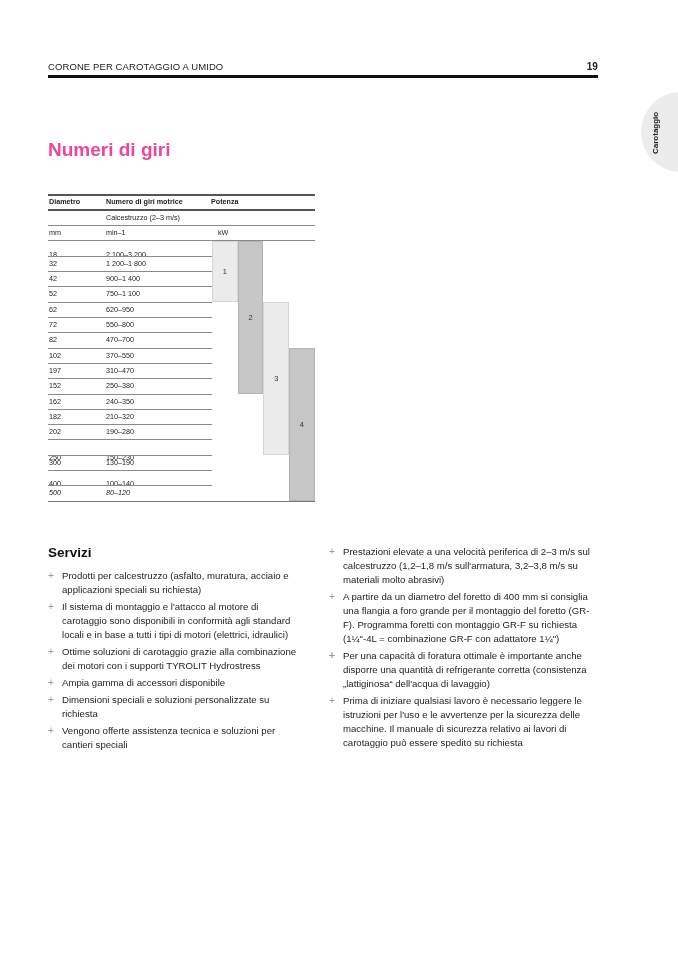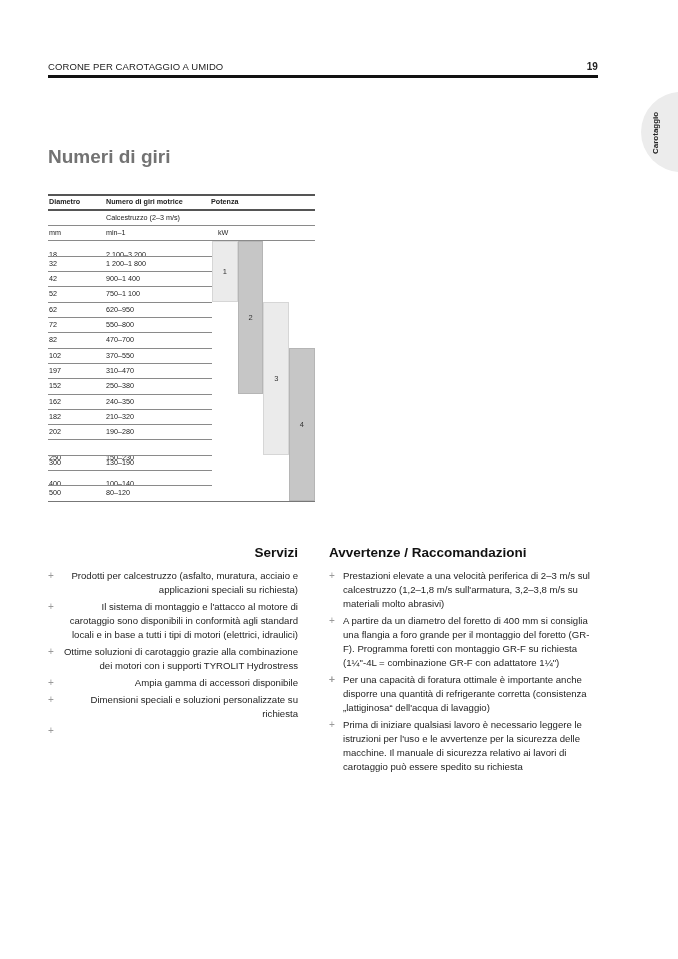--- a/index.html
+++ b/index.html
@@ -16,42 +16,42 @@
   .tab-marker {
     position: absolute; left: 641px; top: 92px; width: 80px; height: 80px; border-radius: 50%;
     background: #ececec;
   }
   .tab-label {
     position: absolute; left: 651px; top: 108px; width: 20px; height: 50px;
     font-size: 8px; font-weight: bold; color: #222;
     writing-mode: vertical-rl; transform: rotate(180deg); text-align: center;
   }
   .page-title {
-    position: absolute; left: 48px; top: 146px; font-size: 19px; font-weight: bold; margin: 0; color: #737373;
+    position: absolute; left: 48px; top: 139px; font-size: 19px; font-weight: bold; margin: 0; color: #ec4899;
   }
   
   .rpm-table { position: absolute; left: 48px; top: 194px; width: 267px; }
   .rpm-table .top-rule { position: absolute; left: 0; top: 0; width: 267px; height: 1.5px; background: #555; }
   .trow { position: absolute; left: 0; height: 15.3px; font-size: 7.2px; line-height: 15.3px; color: #222; }
   .trow .c1 { position: absolute; left: 1px; }
   .trow .c2 { position: absolute; left: 58px; white-space: nowrap; }
   .trow .c3 { position: absolute; left: 163px; white-space: nowrap; }
   .trow.hdr { font-weight: bold; }
   .rule { position: absolute; left: 0; height: 1px; background: #8a8a8a; }
   .power-bar { position: absolute; box-sizing: border-box; font-size: 7.5px; color: #333; display: flex; align-items: center; justify-content: center; }
   .power-bar.light { background: #ebebeb; border: 1px solid #d6d6d6; }
   .power-bar.dark { background: #c6c6c6; border: 1px solid #b5b5b5; }
   .bottom-rule { position: absolute; height: 1.5px; background: #777; }
   
   .section { position: absolute; top: 545px; }
   .section h2 { margin: 0 0 9px 0; font-size: 13.5px; font-weight: bold; color: #111; }
   .section ul { list-style: none; margin: 0; padding: 0; }
   .section li { position: relative; padding-left: 14px; font-size: 9.6px; line-height: 14px; color: #1e1e1e; margin-bottom: 3px; }
   .section li .plus { position: absolute; left: 0; top: 0; color: #999; font-size: 10px; }
-  #servizi { left: 48px; width: 250px; text-align: right; }
+  #servizi { left: 48px; width: 250px; }
   #avvertenze { left: 329px; width: 270px; }
 </style>
 </head>
 <body>
 
 <div class="running-head">
   <span>CORONE PER CAROTAGGIO A UMIDO</span>
   <span class="page-num">19</span>
 </div>
 <div class="head-rule"></div>
@@ -153,21 +153,21 @@
       <div class="trow" style="top: 260.7px; width: 164px;">
         <span class="c1">300</span>
         <span class="c2">130–190</span>
       </div>
       <div class="rule" style="top: 276px; width: 164px;"></div>
       <div class="trow" style="top: 282px; width: 164px; text-align: center;">
         <span class="c1">400</span>
         <span class="c2">100–140</span>
       </div>
       <div class="rule" style="top: 291.3px; width: 164px;"></div>
-      <div class="trow" style="top: 291.3px; width: 164px;">
+      <div class="trow" style="top: 291.3px; width: 164px; font-style: italic;">
         <span class="c1">500</span>
         <span class="c2">80–120</span>
       </div>
       <div class="bottom-rule" style="left: 0px; top: 306.6px; width: 267px;"></div>
     </div>
   <div id="bars-container">
       <div class="power-bar light" style="left: 164px; width: 25.7px; top: 46.5px; height: 61.2px;">
         <span>1</span>
       </div>
       <div class="power-bar dark" style="left: 189.7px; width: 25.7px; top: 46.5px; height: 153px;">
@@ -183,26 +183,25 @@
 </div>
 
 <div class="section" id="servizi">
   <h2>Servizi</h2>
   <ul id="servizi-list">
       <li><span class="plus">+</span><span>Prodotti per calcestruzzo (asfalto, muratura, acciaio e applicazioni speciali su richiesta)</span></li>
       <li><span class="plus">+</span><span>Il sistema di montaggio e l'attacco al motore di carotaggio sono disponibili in conformità agli standard locali e in base a tutti i tipi di motori (elettrici, idraulici)</span></li>
       <li><span class="plus">+</span><span>Ottime soluzioni di carotaggio grazie alla combinazione dei motori con i supporti TYROLIT Hydrostress</span></li>
       <li><span class="plus">+</span><span>Ampia gamma di accessori disponibile</span></li>
       <li><span class="plus">+</span><span>Dimensioni speciali e soluzioni personalizzate su richiesta</span></li>
-      <li><span class="plus">+</span></li>
+      <li><span class="plus">+</span><span>Vengono offerte assistenza tecnica e soluzioni per cantieri speciali</span></li>
     </ul>
 </div>
 
 <div class="section" id="avvertenze">
-  <h2>Avvertenze / Raccomandazioni</h2>
   <ul id="avvertenze-list">
       <li><span class="plus">+</span><span>Prestazioni elevate a una velocità periferica di 2–3 m/s sul calcestruzzo (1,2–1,8 m/s sull'armatura, 3,2–3,8 m/s su materiali molto abrasivi)</span></li>
       <li><span class="plus">+</span><span>A partire da un diametro del foretto di 400 mm si consiglia una flangia a foro grande per il montaggio del foretto (GR-F). Programma foretti con montaggio GR-F su richiesta (1¼"-4L = combinazione GR-F con adattatore 1¼")</span></li>
       <li><span class="plus">+</span></li>
       <li><span class="plus">+</span><span>Per una capacità di foratura ottimale è importante anche disporre una quantità di refrigerante corretta (consistenza „lattiginosa“ dell'acqua di lavaggio)</span></li>
       <li><span class="plus">+</span><span>Prima di iniziare qualsiasi lavoro è necessario leggere le istruzioni per l'uso e le avvertenze per la sicurezza delle macchine. Il manuale di sicurezza relativo ai lavori di carotaggio può essere spedito su richiesta</span></li>
     </ul>
 </div>
 
 </body></html>

